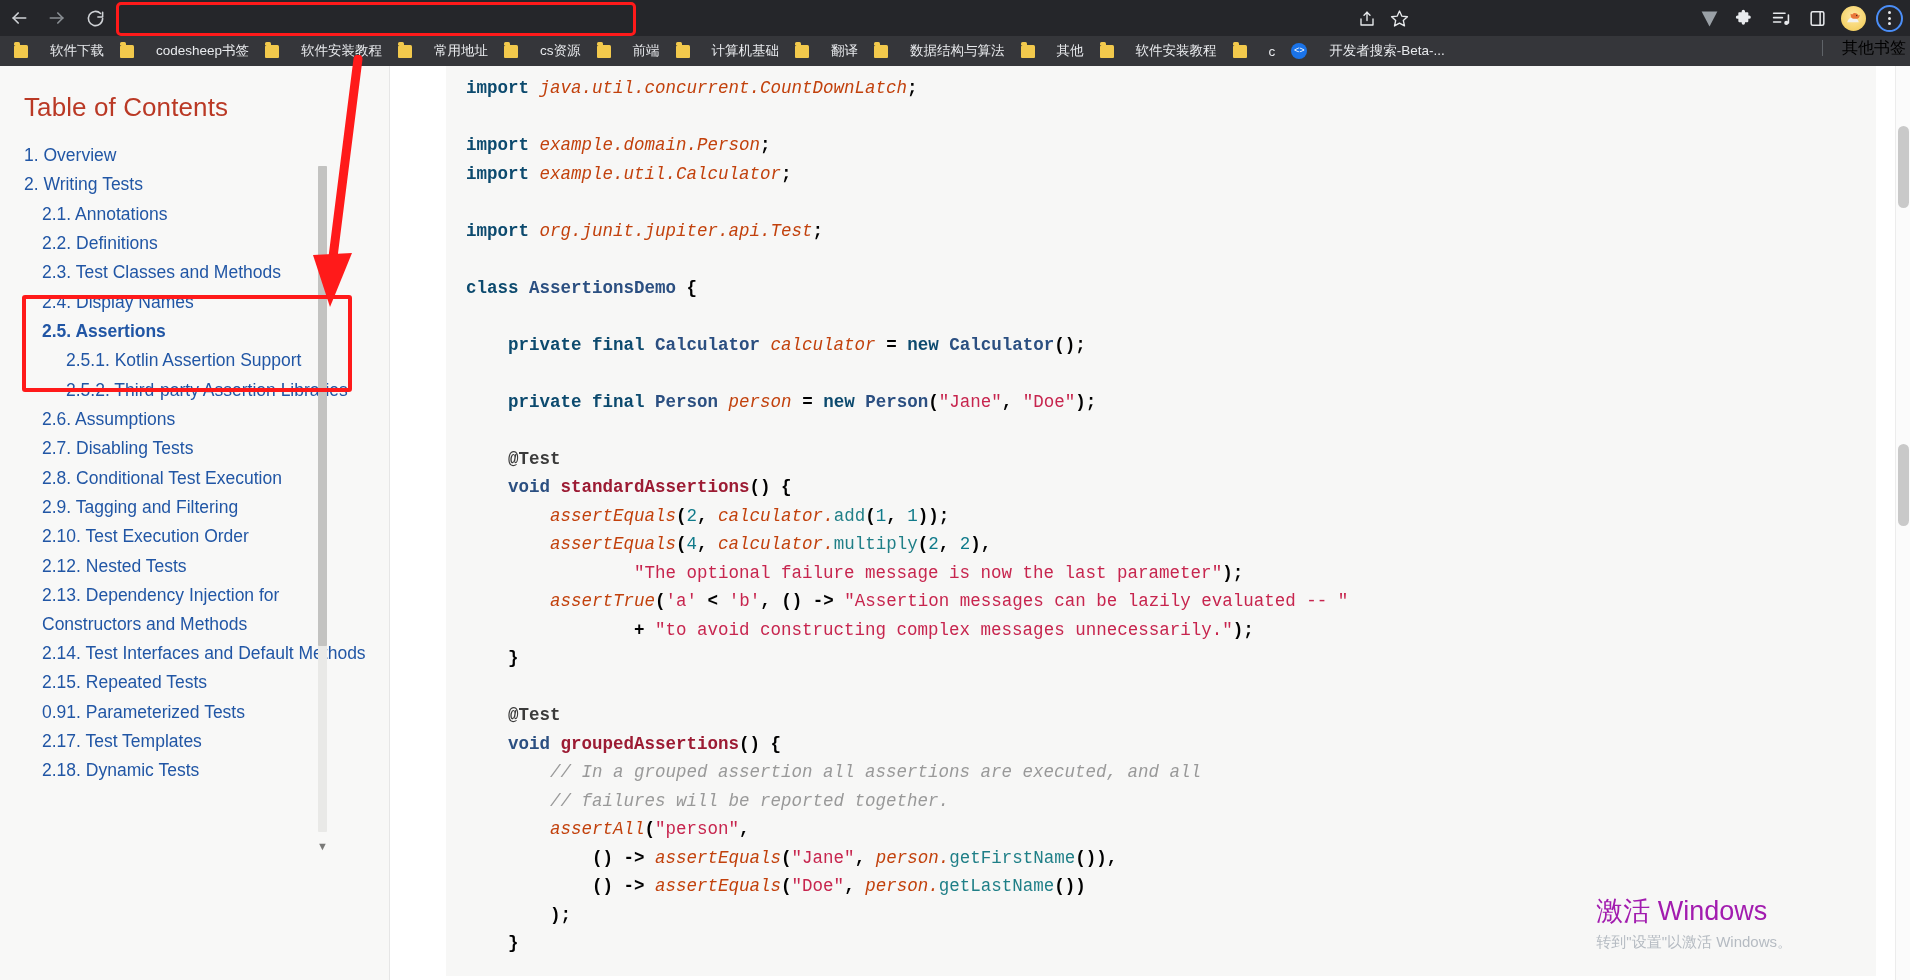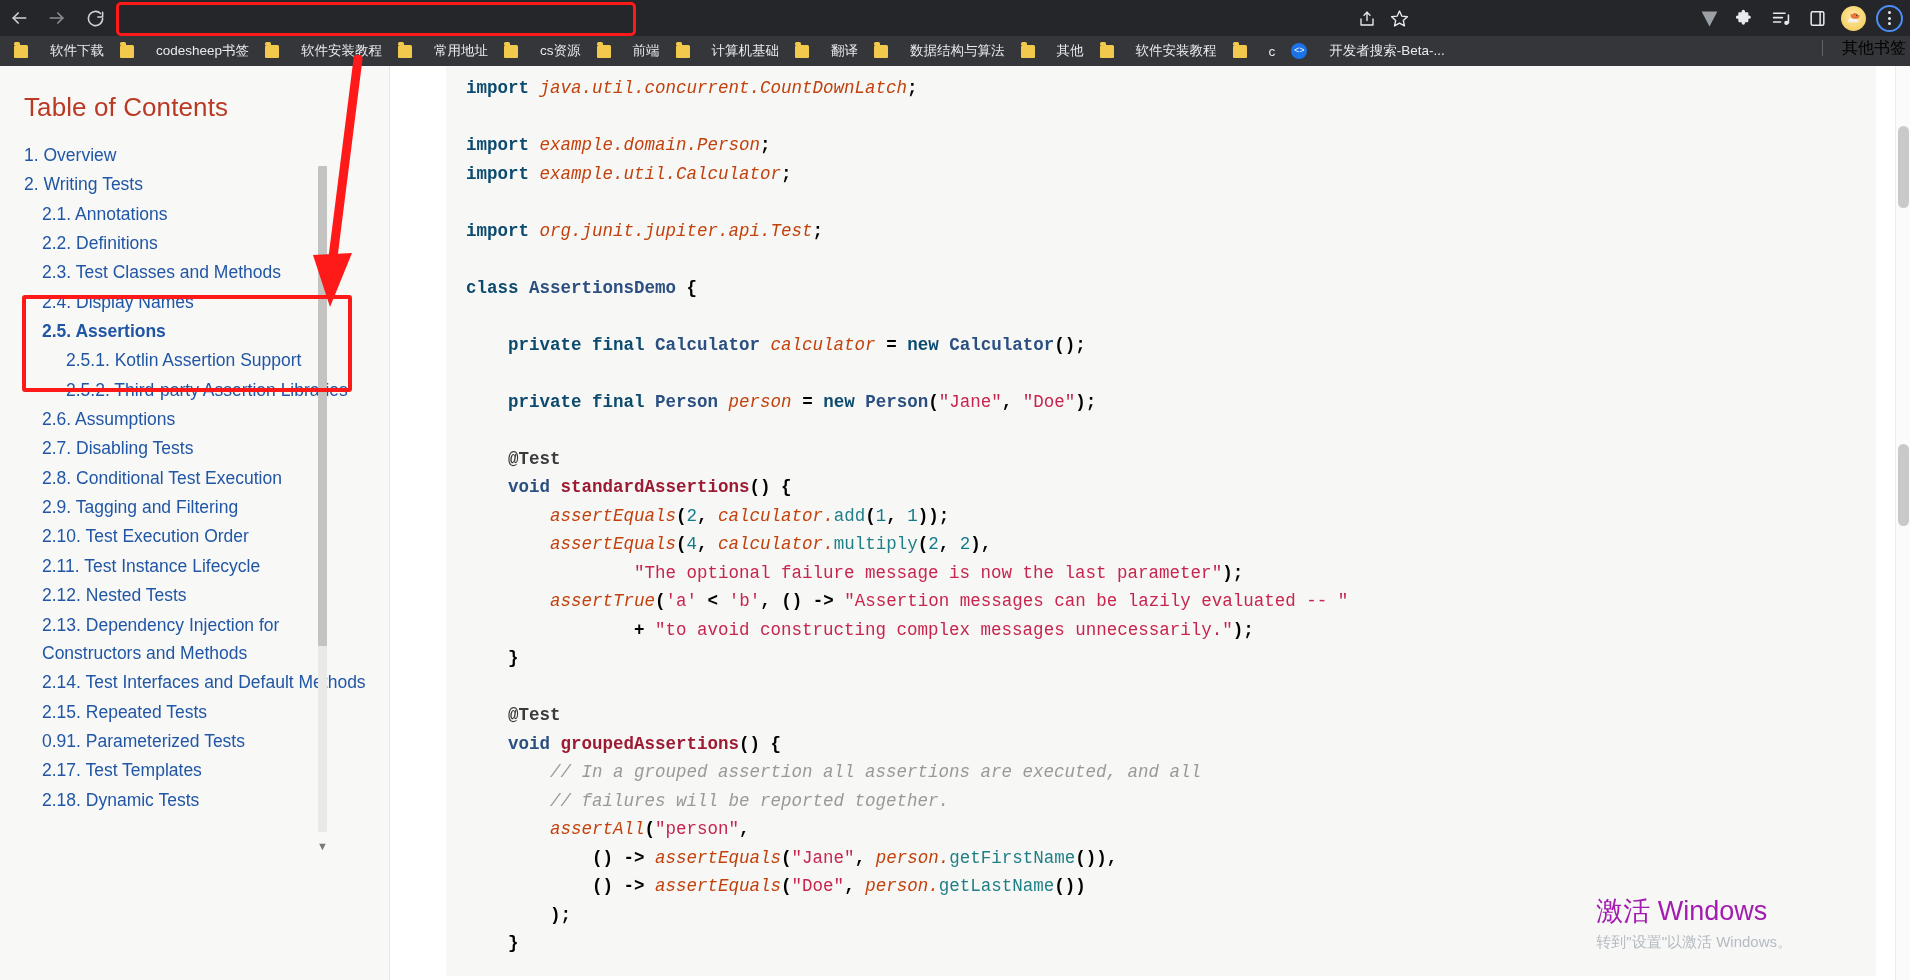--- a/index.html
+++ b/index.html
@@ -351,21 +351,20 @@
         <li class="toc-item toc-l2">2.3. Test Classes and Methods</li>
         <li class="toc-item toc-l2">2.4. Display Names</li>
         <li class="toc-item toc-l2 active">2.5. Assertions</li>
         <li class="toc-item toc-l3">2.5.1. Kotlin Assertion Support</li>
         <li class="toc-item toc-l3">2.5.2. Third-party Assertion Libraries</li>
         <li class="toc-item toc-l2">2.6. Assumptions</li>
         <li class="toc-item toc-l2">2.7. Disabling Tests</li>
         <li class="toc-item toc-l2">2.8. Conditional Test Execution</li>
         <li class="toc-item toc-l2">2.9. Tagging and Filtering</li>
         <li class="toc-item toc-l2">2.10. Test Execution Order</li>
-        <li class="toc-item toc-l2">2.11. Test Instance Lifecycle</li>
         <li class="toc-item toc-l2">2.12. Nested Tests</li>
         <li class="toc-item toc-l2">2.13. Dependency Injection for Constructors and Methods</li>
         <li class="toc-item toc-l2">2.14. Test Interfaces and Default Methods</li>
         <li class="toc-item toc-l2">2.15. Repeated Tests</li>
         <li class="toc-item toc-l2">0.91. Parameterized Tests</li>
         <li class="toc-item toc-l2">2.17. Test Templates</li>
         <li class="toc-item toc-l2">2.18. Dynamic Tests</li>
       </ul>
 
       <div class="toc-scroll">

